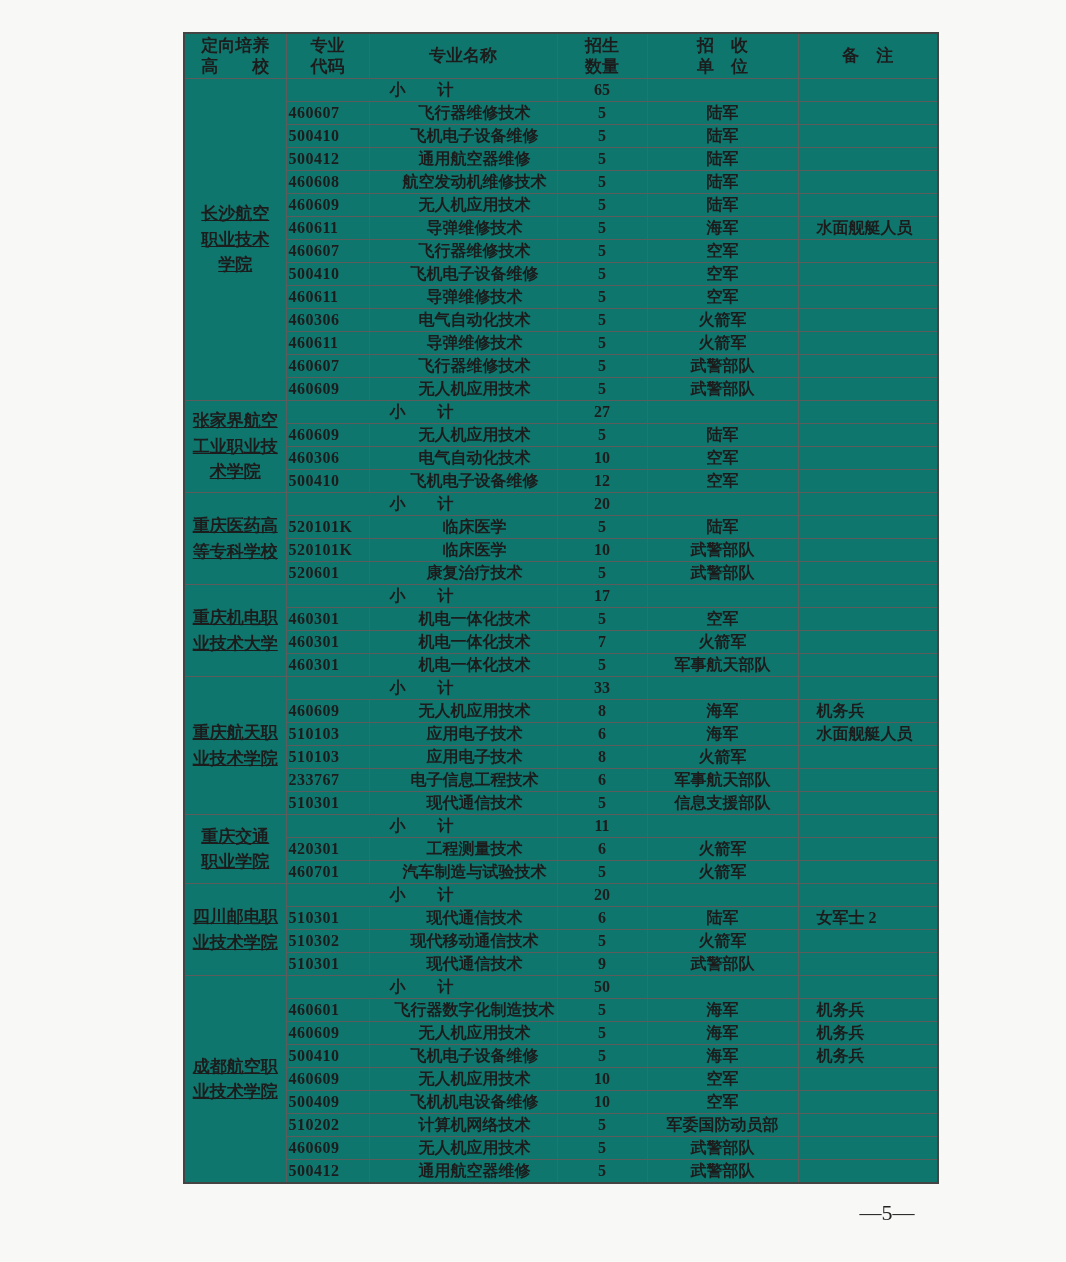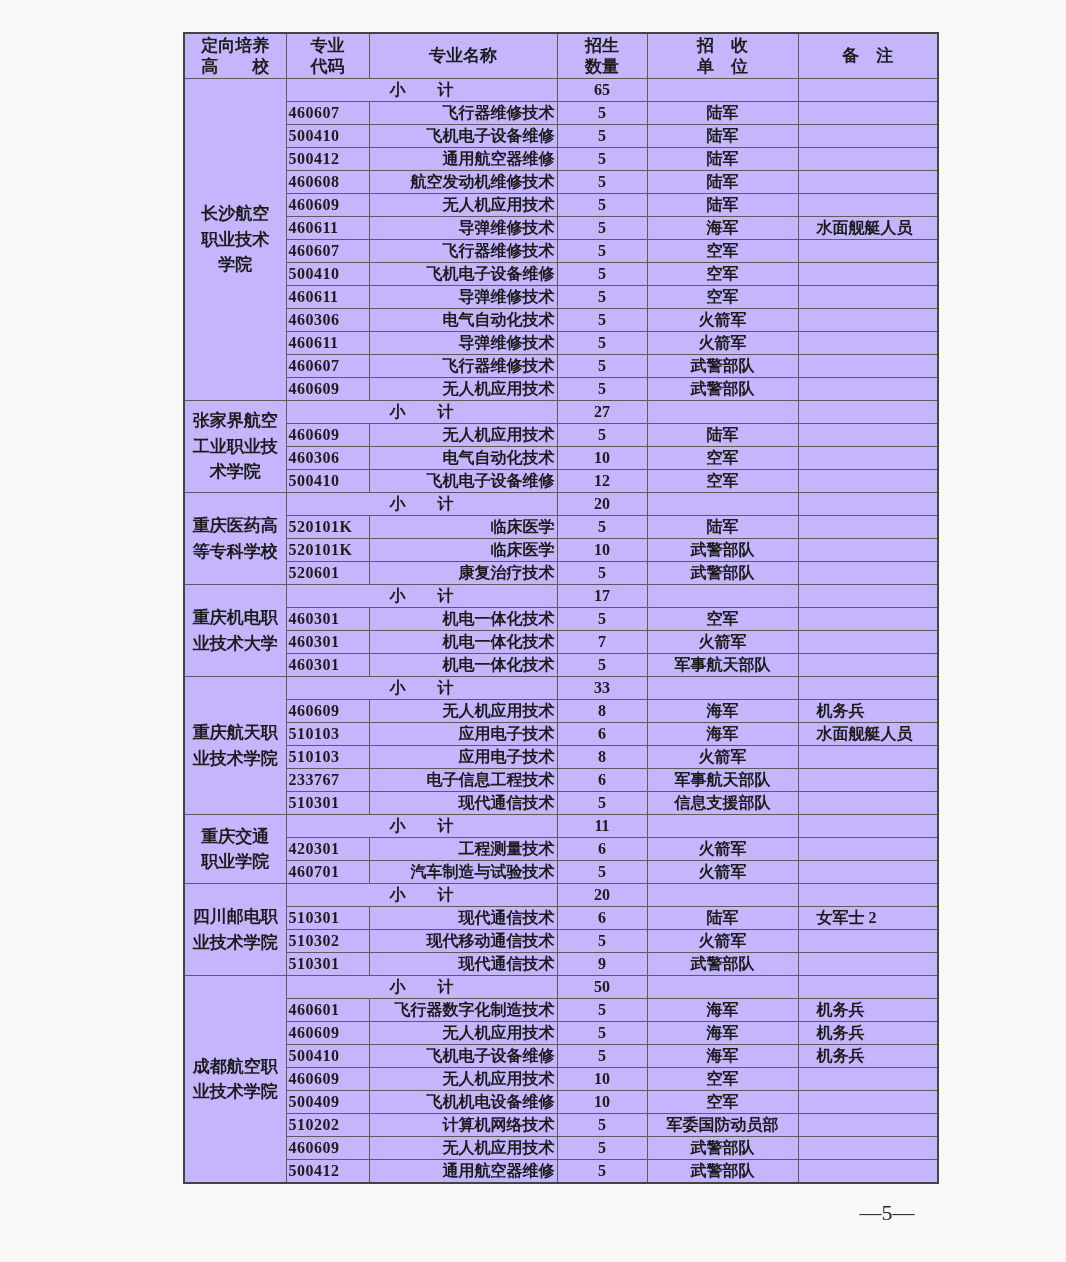--- a/index.html
+++ b/index.html
@@ -19,21 +19,21 @@
     position: absolute;
     inset: 0;
   }
   table.enroll {
     position: absolute;
     left: 183px;
     top: 32px;
     width: 754px;
     border-collapse: collapse;
     table-layout: fixed;
-    background: #c4b5fd;
+    background: #0f766e;
   }
   table.enroll, table.enroll th, table.enroll td {
     border: 1px solid #5c5c5c;
   }
   table.enroll {
     border: 2px solid #444;
   }
   th {
     height: 44px;
     font-size: 17px;
@@ -52,31 +52,32 @@
     padding: 0 2px;
     line-height: 1.1;
     overflow: hidden;
   }
   td.school {
     text-align: center;
     white-space: pre-line;
     font-size: 17px;
     line-height: 1.5;
     padding: 0 3px;
+    text-decoration: underline;
   }
   td.subtotal-label {
     text-align: center;
   }
   td.code {
     text-align: left;
     letter-spacing: 0.5px;
     margin-left: 12px;
   }
   td.major {
-    text-align: right;
+    text-align: center;
     padding-left: 25px;
   }
   td.count {
     text-align: center;
   }
   td.unit {
     text-align: center;
   }
   td.remark {
     text-align: left;

